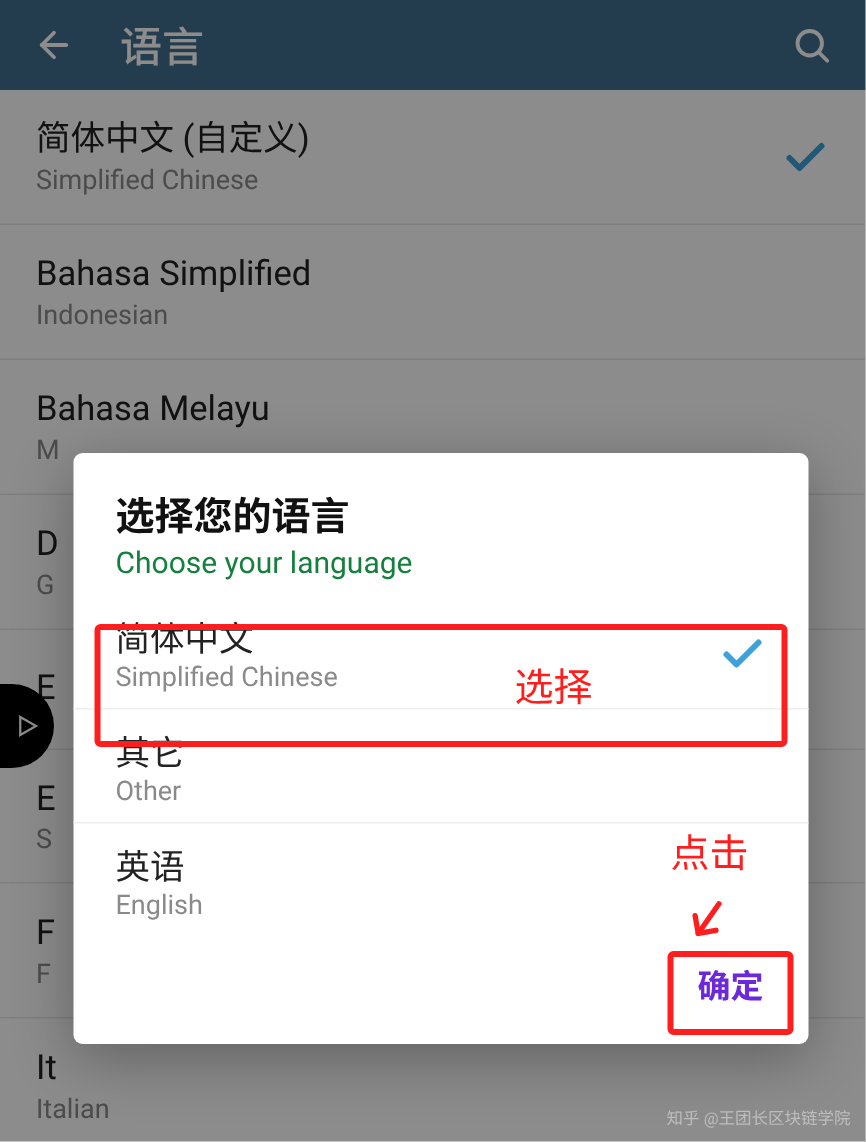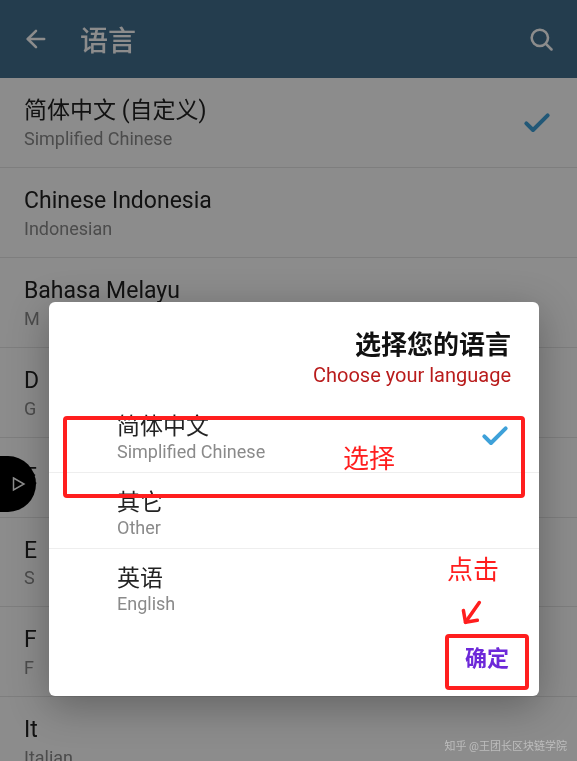--- a/index.html
+++ b/index.html
@@ -5,21 +5,21 @@
     * { margin: 0; padding: 0; box-sizing: border-box; }
     body {
       font-family: -apple-system, Roboto, "Helvetica Neue", Arial, "Noto Sans CJK SC", sans-serif;
       width: 577px;
       height: 761px;
       overflow: hidden;
       position: relative;
       background: #f5f5f5;
     }
     .app-bar {
-      height: 78px;
+      height: 60px;
       background: #426f8e;
       display: flex;
       align-items: center;
       padding: 0 12px;
       color: #fff;
     }
     .app-bar .back {
       width: 48px;
       height: 48px;
       display: flex;
@@ -79,43 +79,42 @@
       left: 49px;
       right: 38px;
       top: 302px;
       background: #fff;
       border-radius: 6px;
       box-shadow: 0 10px 40px rgba(0,0,0,0.3);
       padding-bottom: 8px;
     }
     .dialog-header {
       padding: 22px 28px 10px;
-      text-align: right;
     }
     .dialog-title {
       font-size: 26px;
       font-weight: 700;
       color: #111;
     }
     .dialog-subtitle {
       font-size: 20px;
-      color: #b91c1c;
+      color: #15803d;
       margin-top: 2px;
     }
     .dialog-list { }
     .dialog-item {
       display: flex;
       align-items: center;
       padding: 10px 28px;
       border-bottom: 1px solid #eee;
       cursor: pointer;
       position: relative;
     }
     .dialog-item:last-of-type { border-bottom: none; }
-    .dialog-item .texts { flex: 1; margin-left: 40px; }
+    .dialog-item .texts { flex: 1; }
     .dialog-item .primary {
       font-size: 23px;
       color: #222;
     }
     .dialog-item .secondary {
       font-size: 18px;
       color: #8a8a8a;
     }
     .dialog-item .check {
       color: #3ea1d9;
@@ -201,21 +200,21 @@
         <div class="secondary">Simplified Chinese</div>
       </div>
       <div class="check">
         <svg width="32" height="32" viewBox="0 0 24 24" fill="none" stroke="currentColor" stroke-width="3" stroke-linecap="round" stroke-linejoin="round">
           <polyline points="4 13 9 18 20 7"></polyline>
         </svg>
       </div>
     </div>
     <div class="list-item">
       <div class="texts">
-        <div class="primary">Chinese Indonesia</div>
+        <div class="primary">Bahasa Simplified</div>
         <div class="secondary">Indonesian</div>
       </div>
     </div>
     <div class="list-item">
       <div class="texts">
         <div class="primary">Bahasa Melayu</div>
         <div class="secondary">M</div>
       </div>
     </div>
     <div class="list-item">

